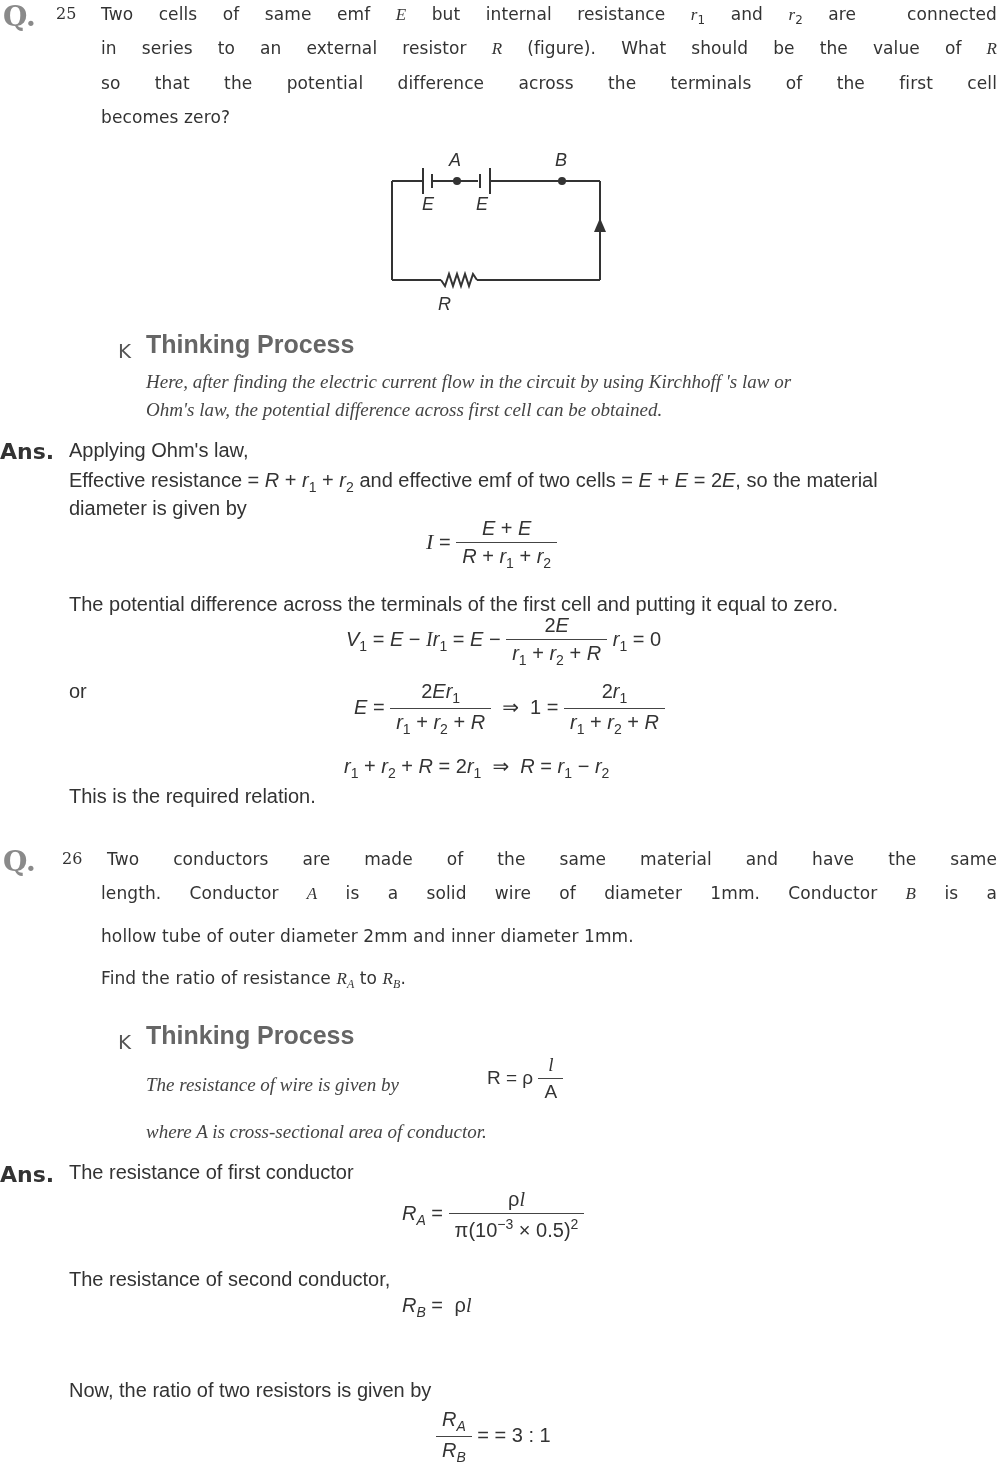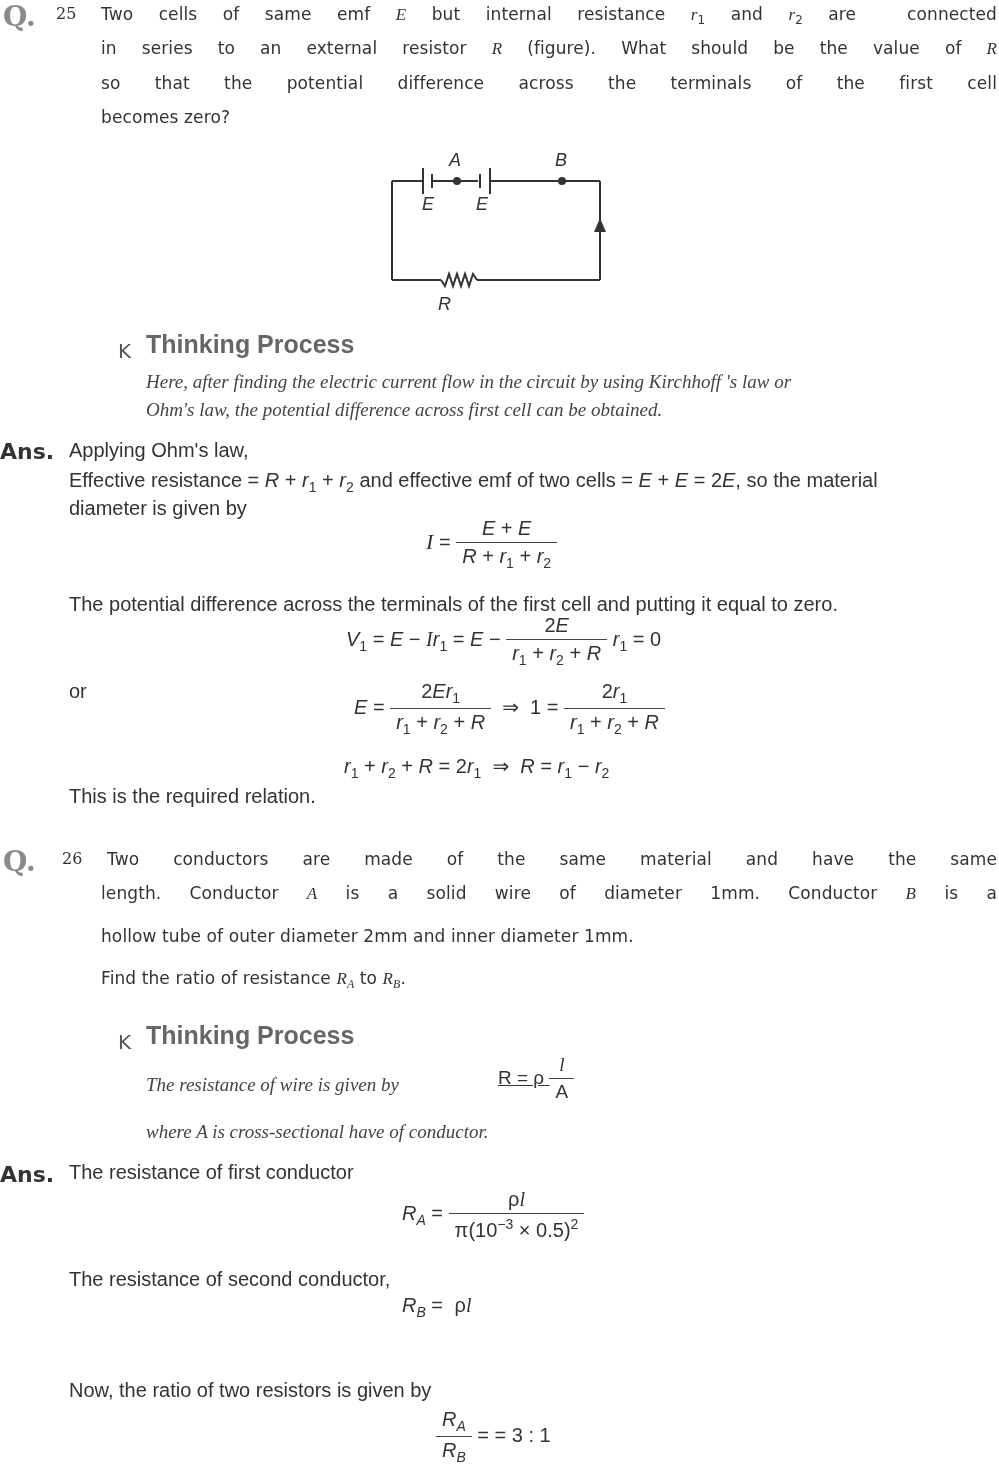--- a/index.html
+++ b/index.html
@@ -128,28 +128,28 @@
 <div class="abs q-num" style="left:62px; top:849px;">26</div>
 
 <div class="abs q-line justify" style="left:107px; top:849px; width:890px;">Two conductors are made of the same material and have the same</div>
 <div class="abs q-line justify" style="left:101px; top:883px; width:896px;">length. Conductor <i class="m">A</i> is a solid wire of diameter 1mm. Conductor <i class="m">B</i> is a</div>
 <div class="abs q-line" style="left:101px; top:926px;">hollow tube of outer diameter 2mm and inner diameter 1mm.</div>
 <div class="abs q-line" style="left:101px; top:968px;">Find the ratio of resistance <i class="m">R</i><sub><i class="m">A</i></sub> to <i class="m">R</i><sub><i class="m">B</i></sub>.</div>
 
 <div class="abs tp-marker" style="left:118px; top:1030px;">K</div>
 <div class="abs tp-title" style="left:146px; top:1021px;">Thinking Process</div>
 <div class="abs tp-text" style="left:146px; top:1074px;">The resistance of wire is given by</div>
-<div class="abs eq" style="left:498px; top:1054px; font-size:19px;text-decoration:underline;">
+<div class="abs eq" style="left:487px; top:1054px; font-size:19px;">
   <span>R = ρ</span>
   <span class="frac">
       <span class="num" style="font-family:'Liberation Serif',serif;font-style:italic;">l</span>
       <span class="den">A</span>
     </span>
 </div>
-<div class="abs tp-text" style="left:146px; top:1121px;">where A is cross-sectional have of conductor.</div>
+<div class="abs tp-text" style="left:146px; top:1121px;">where A is cross-sectional area of conductor.</div>
 
 <div class="abs ans-label" style="left:0px; top:1162px;">Ans.</div>
 <div class="abs body-text" style="left:69px; top:1161px;">The resistance of first conductor</div>
 
 <div class="abs eq" style="left:402px; top:1188px;">
   <i>R</i><sub><i>A</i></sub> =
   <span class="frac">
       <span class="num">ρ<span style="font-family:'Liberation Serif',serif;font-style:italic;">l</span></span>
       <span class="den">π(10<sup>−3</sup> × 0.5)<sup>2</sup></span>
     </span>

